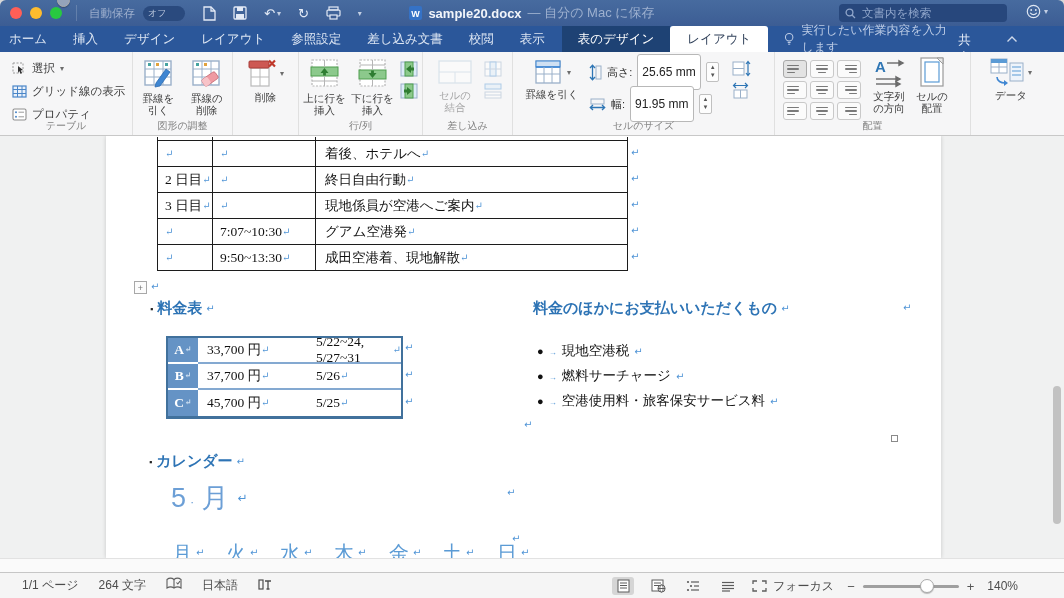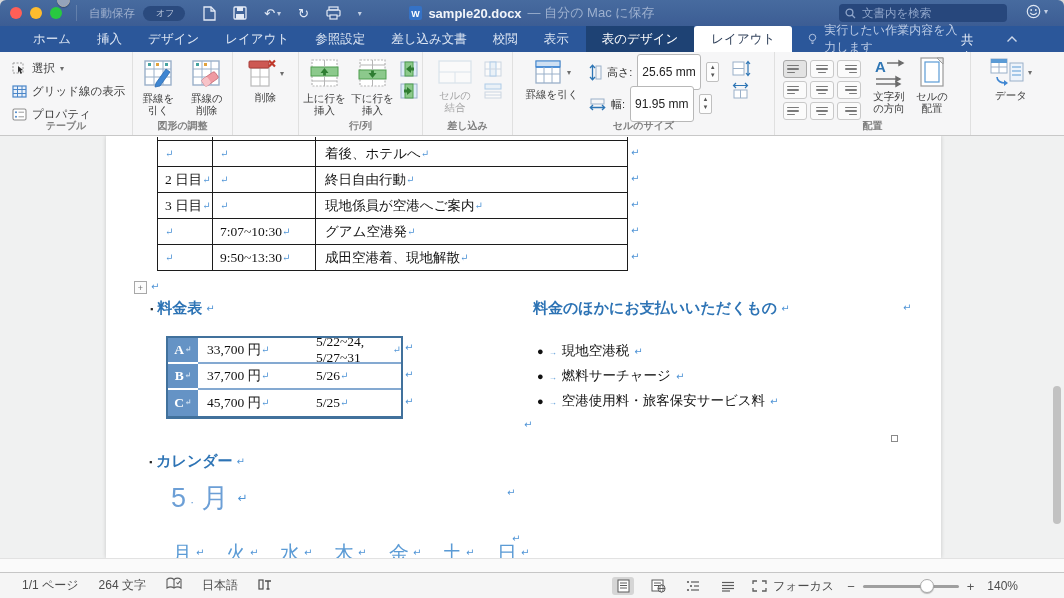--- a/index.html
+++ b/index.html
@@ -10,49 +10,49 @@
   
   .titlebar{position:absolute;left:0;top:0;width:1064px;height:26px;background:linear-gradient(#476b9f,#3c5d94);
             display:flex;align-items:center;}
   .lights{display:flex;gap:8px;margin-left:10px;}
   .light{width:12px;height:12px;border-radius:50%;}
   .light.red{background:#ff5f57;}.light.yellow{background:#febc2e;}.light.green{background:#28c840;}
   .tb-sep{width:1px;height:16px;background:rgba(255,255,255,.18);margin:0 12px 0 14px;}
   .autosave-label{font-size:11.5px;color:#9fb0ce;}
   .toggle{margin-left:8px;width:42px;height:15px;border-radius:8px;background:#2a4a7e;display:flex;align-items:center;padding:1px;}
   .toggle .knob{width:13px;height:13px;border-radius:50%;background:#94a3ba;}
-  .toggle .state{font-size:9px;color:#bdc9de;margin-left:12px;}
+  .toggle .state{font-size:9px;color:#bdc9de;margin-left:4px;}
   .tb-icons{display:flex;align-items:center;gap:17px;margin-left:18px;color:#e3eaf6;}
   .tb-icons .ic{display:flex;align-items:center;gap:2px;font-size:13px;color:#e3eaf6;}
   .tb-caret{font-size:8px;color:#c2cfe4;}
   .tb-title{position:absolute;left:0;right:0;top:0;height:26px;display:flex;align-items:center;justify-content:center;pointer-events:none;}
   .tb-title .wrap{display:flex;align-items:center;gap:6px;pointer-events:auto;}
   .doc-name{font-size:13px;font-weight:700;color:#f2f5fa;}
   .doc-loc{font-size:13px;color:#9db0cf;}
   .search{position:absolute;right:57px;top:4px;width:168px;height:18px;background:#27477c;border-radius:4px;
           display:flex;align-items:center;padding:0 6px;gap:4px;}
   .search input{background:transparent;border:0;outline:0;width:130px;font-size:11.5px;color:#d8e2f2;font-family:inherit;}
   .search input::placeholder{color:#90a6ca;}
   .smiley{position:absolute;right:16px;top:4px;display:flex;align-items:center;gap:3px;}
 
   
   .tabbar{position:absolute;left:0;top:26px;width:1064px;height:26px;background:#2b579a;display:flex;align-items:stretch;}
   .tab{display:flex;align-items:center;padding:0 1px;margin-left:24px;font-size:12.5px;color:#dde6f3;white-space:nowrap;}
-  .tab.first{margin-left:32px;}
+  .tab.first{margin-left:8px;}
   .tab.ctx{background:#1e4274;margin-left:16px;padding:0 16px;color:#fff;}
   .tab.sel{background:#ffffff;color:#33435c;margin-left:0;padding:0 17px;border-radius:3px 3px 0 0;}
   .tellme{display:flex;align-items:center;gap:7px;margin-left:16px;color:#becde6;font-size:12px;}
   .share{margin-left:auto;display:flex;align-items:center;gap:6px;color:#e8eef8;font-size:12.5px;margin-right:26px;flex-direction:column;}
   .collapse{display:flex;align-items:center;margin-right:46px;}
 
   
   .ribbon{position:absolute;left:0;top:52px;width:1064px;height:84px;background:#f6f6f7;border-bottom:1px solid #c8c8c8;
           display:flex;align-items:stretch;}
   .grp{position:relative;border-right:1px solid #e0e0e0;padding:5px 4px 15px;display:flex;align-items:flex-start;}
-  .grp-label{position:absolute;bottom:2px;left:0;right:0;text-align:center;font-size:10px;color:#808080;white-space:nowrap;font-weight:bold;}
+  .grp-label{position:absolute;bottom:2px;left:0;right:0;text-align:center;font-size:10px;color:#808080;white-space:nowrap;}
   .bigbtn{display:flex;flex-direction:column;align-items:center;width:46px;cursor:default;}
   .bigbtn .lbl{font-size:10.5px;line-height:1.18;color:#3c3c3c;text-align:center;margin-top:2px;}
   .caret{font-size:8px;color:#6d6d6d;}
   .stack2{display:flex;flex-direction:column;gap:5px;justify-content:flex-start;margin-top:3px;}
   .smallbtn{width:20px;height:17px;display:flex;align-items:center;justify-content:center;}
   .menurow{display:flex;align-items:center;gap:5px;height:21px;font-size:11.5px;color:#3a3a3a;white-space:nowrap;}
   .disabled{opacity:.45;}
   
   .spinrow{display:flex;align-items:center;gap:5px;height:26px;}
   .spinrow .sl{font-size:11px;color:#333;}

